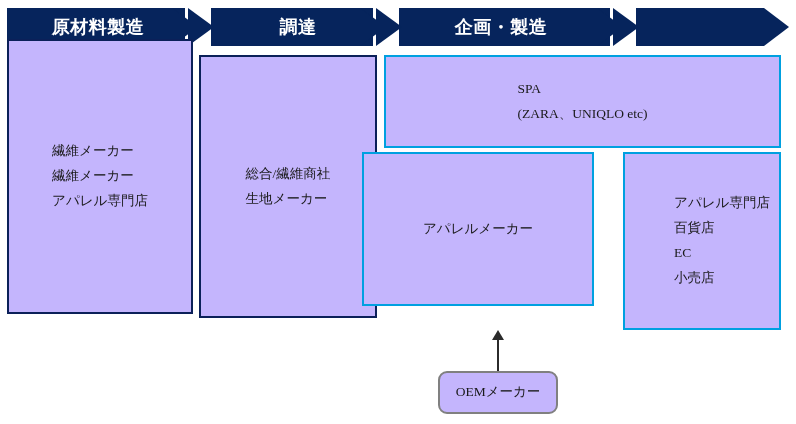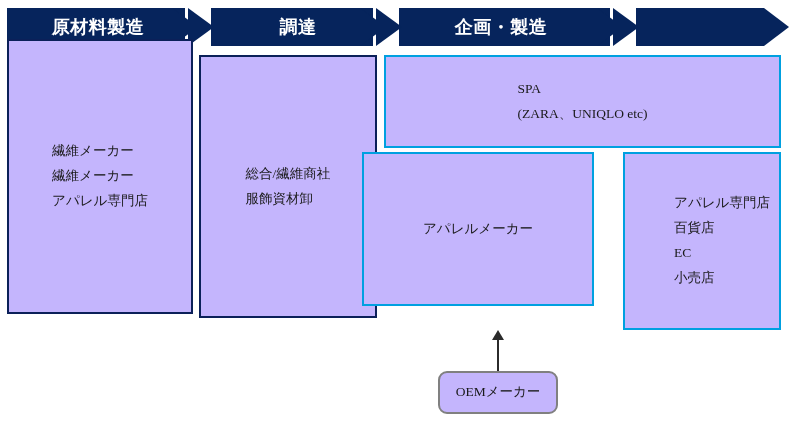--- a/index.html
+++ b/index.html
@@ -110,21 +110,21 @@
     <div class="lines">
       <div>繊維メーカー</div>
       <div>繊維メーカー</div>
       <div>アパレル専門店</div>
     </div>
   </div>
 
   <div class="box box-navy" style="left:199px; top:55px; width:178px; height:263px;">
     <div class="lines">
       <div>総合/繊維商社</div>
-      <div>服飾資材卸</div>
+      <div>生地メーカー</div>
     </div>
   </div>
 
   <div class="box box-blue" style="left:384px; top:55px; width:397px; height:93px;">
     <div class="lines">
       <div>SPA</div>
       <div>(ZARA、UNIQLO etc)</div>
     </div>
   </div>
 

